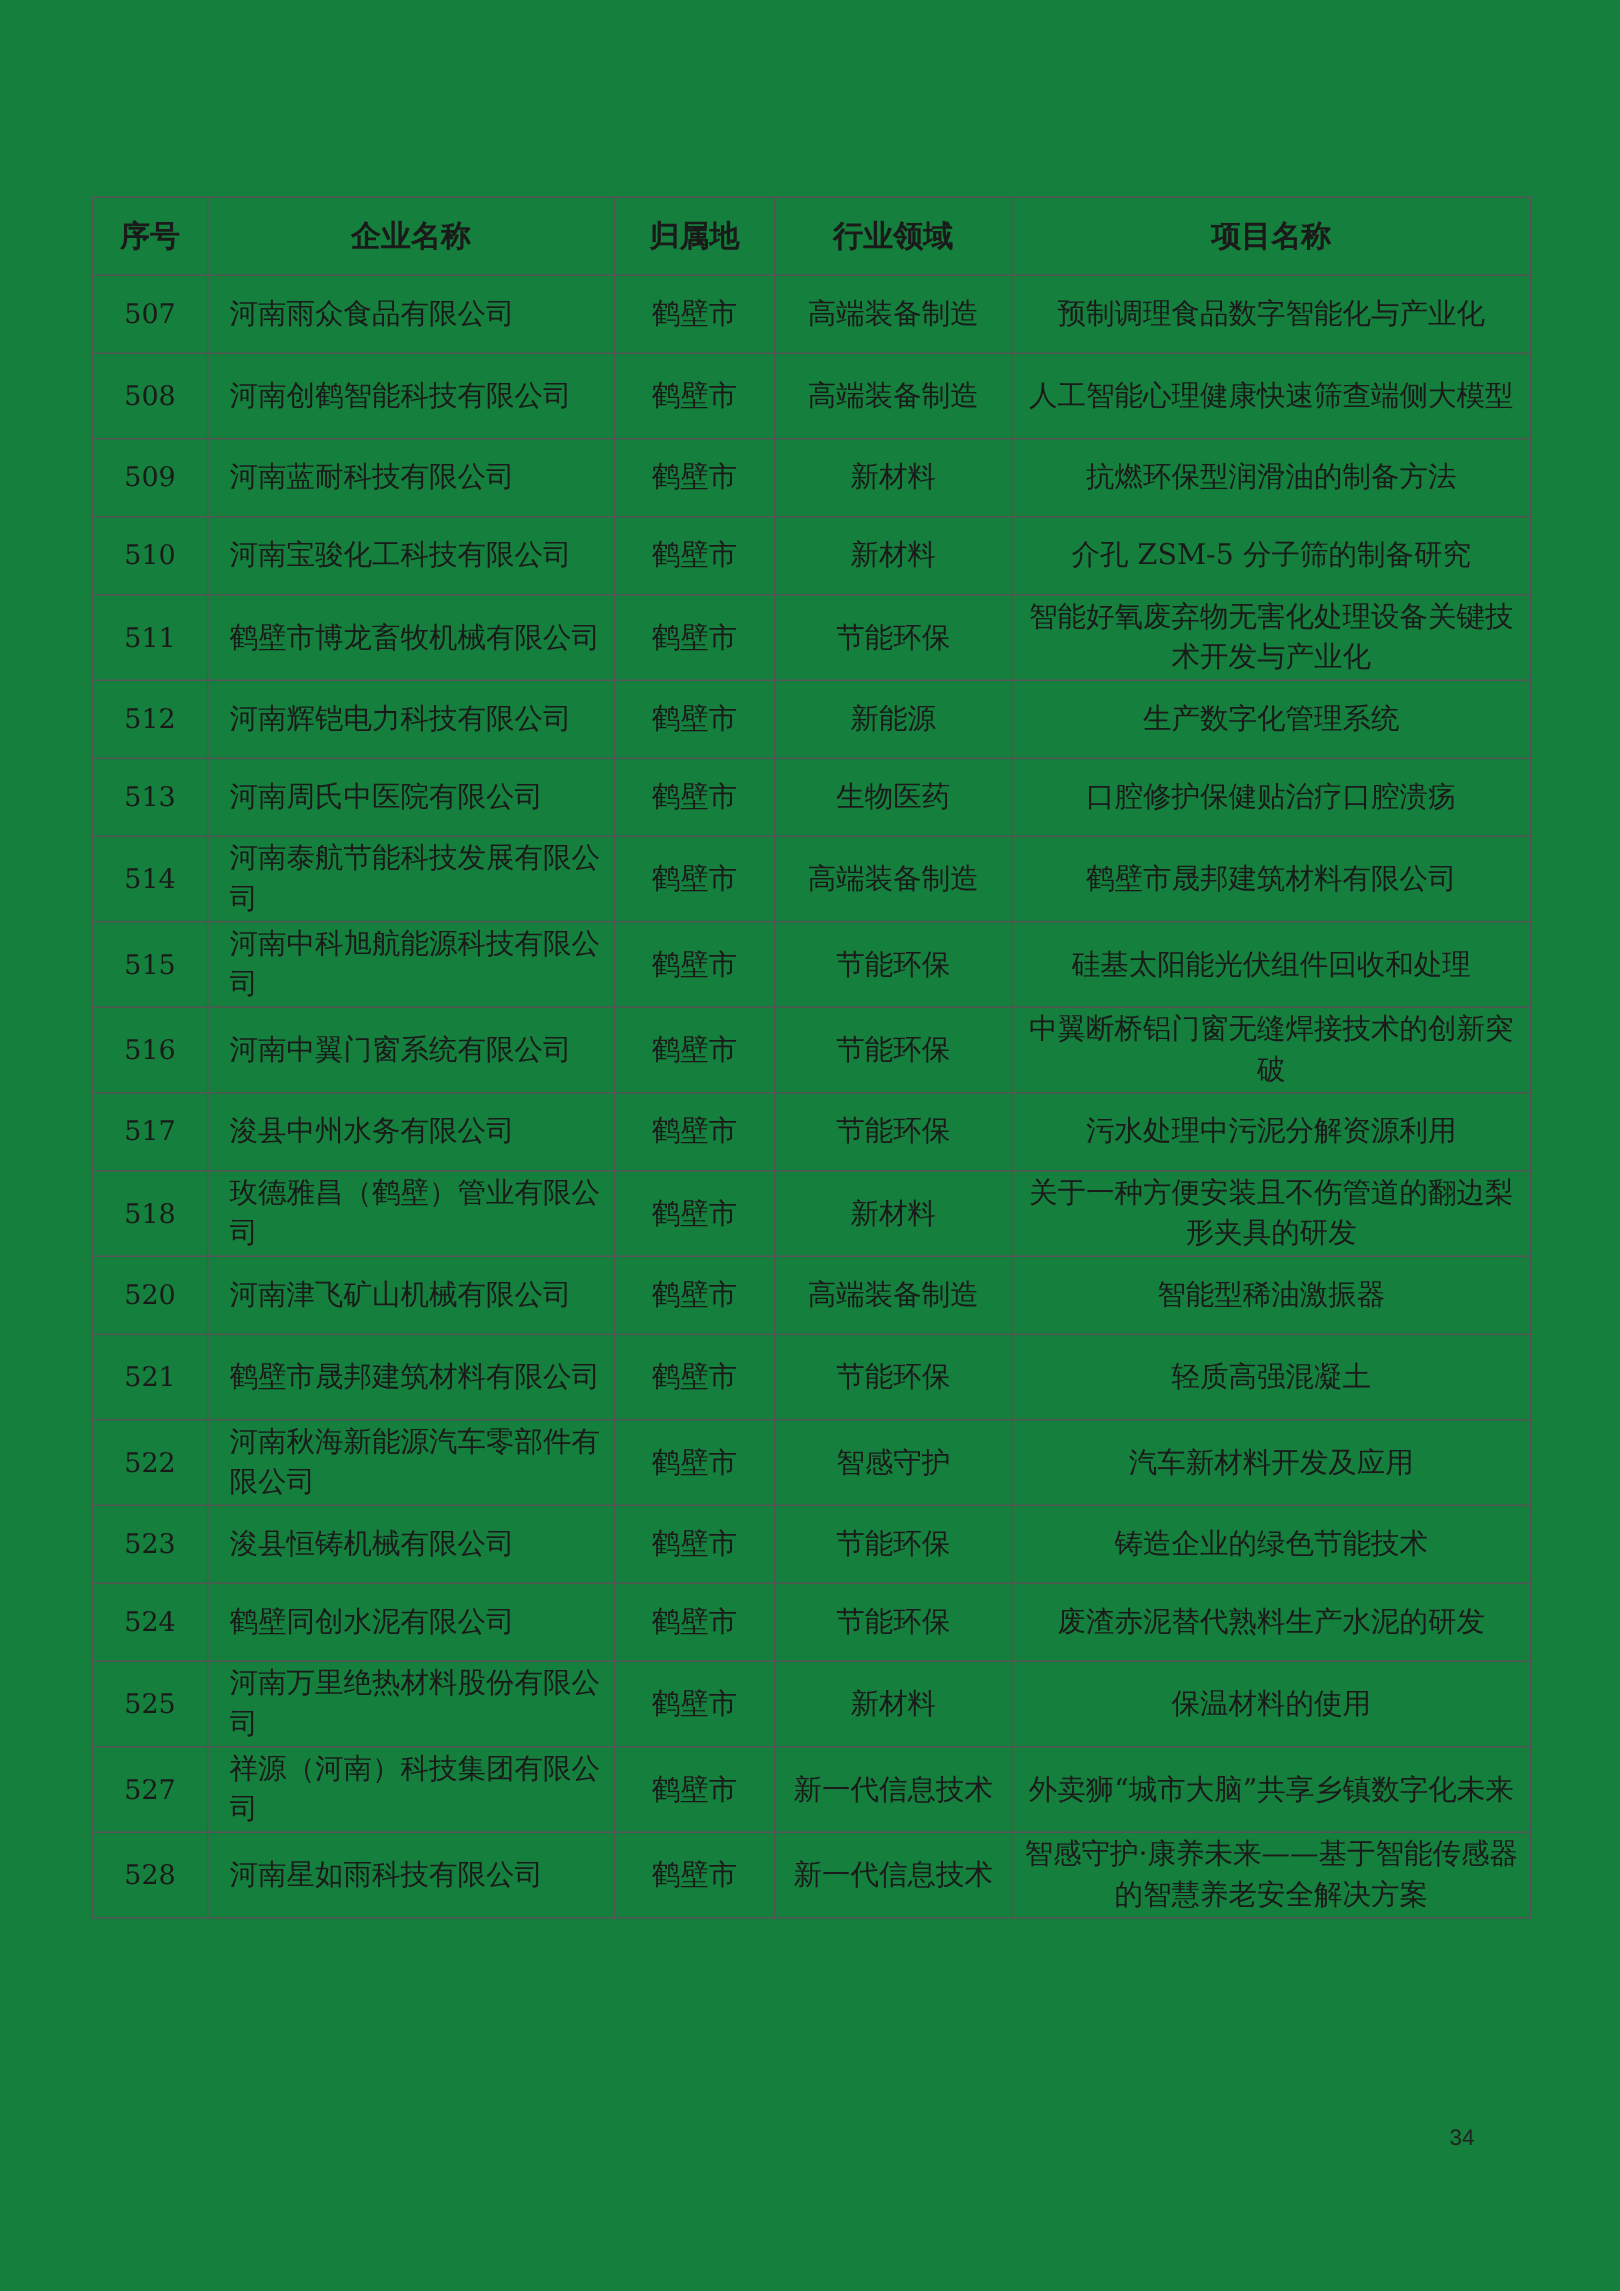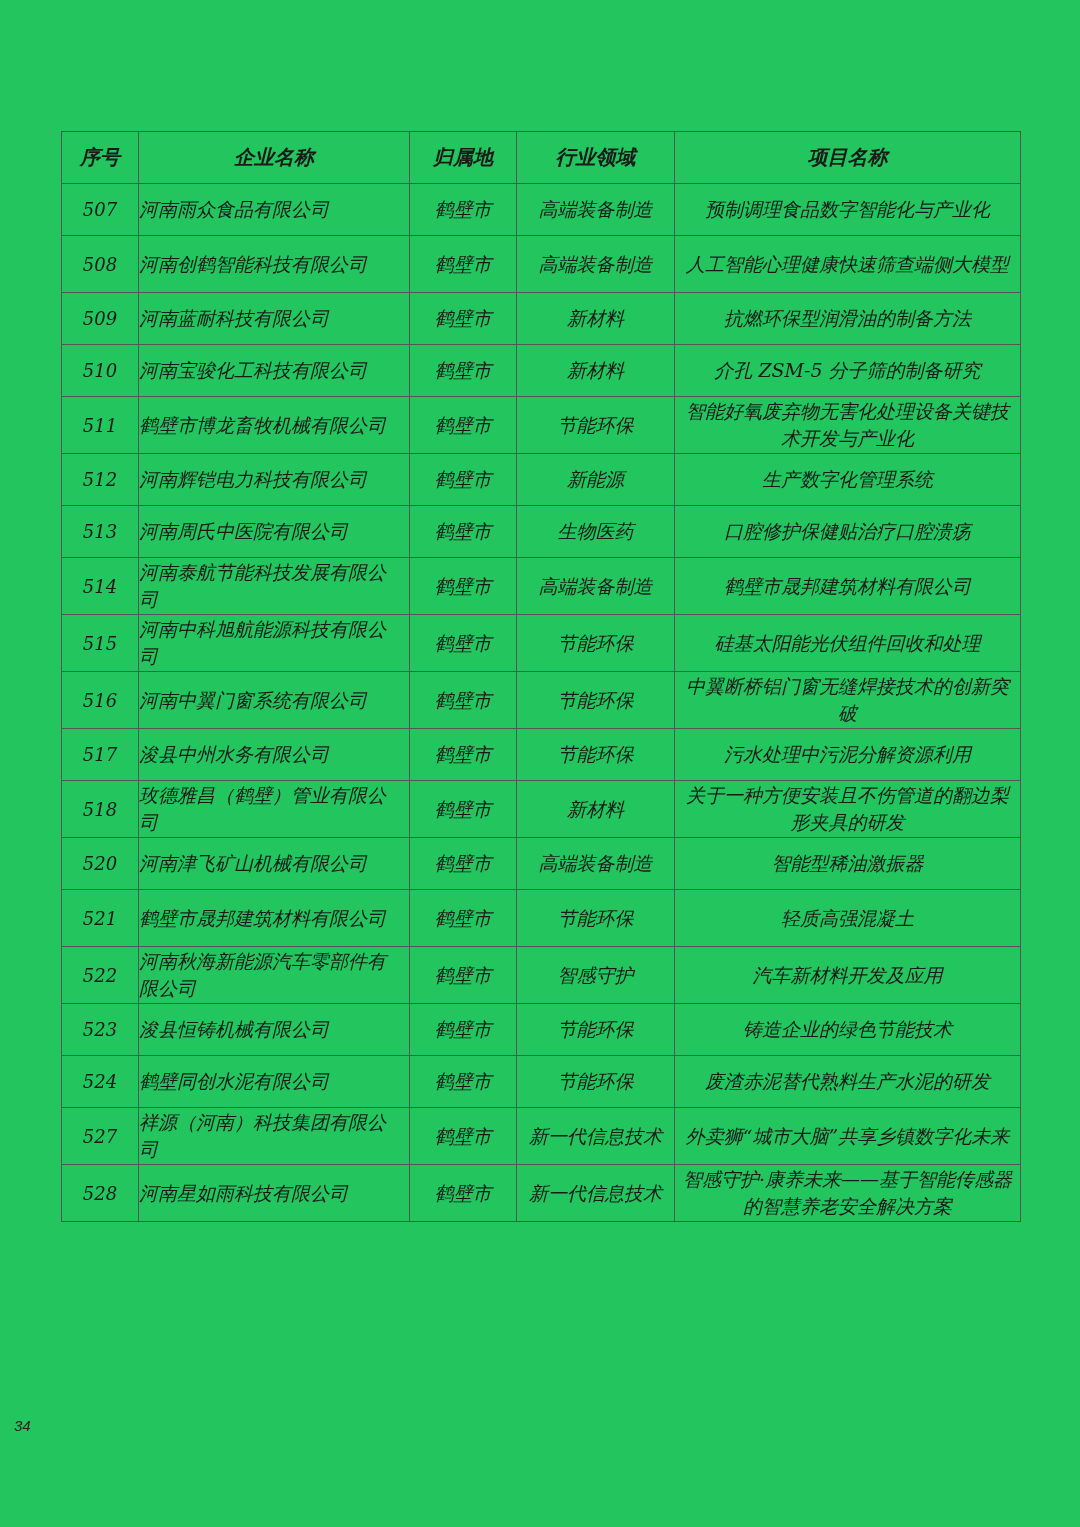--- a/index.html
+++ b/index.html
@@ -12,22 +12,21 @@
       height: 1527px;
       position: relative;
       font-family: "DejaVu Serif", "Liberation Serif", serif;
       color: #1a1a1a;
     }
     .page {
       position: absolute;
       left: 0; top: 0;
       width: 1080px;
       height: 1527px;
-      background: #22c55e;
-      font-style: italic;
+      background: #15803d;
     }
     table.list {
       position: absolute;
       left: 61px;
       top: 131px;
       width: 959px;
       border-collapse: collapse;
       table-layout: fixed;
     }
     table.list th, table.list td {
@@ -41,35 +40,35 @@
       word-break: break-all;
     }
     table.list th {
       height: 51px;
       font-family: "DejaVu Sans", "Liberation Sans", sans-serif;
       font-weight: bold;
       font-size: 20px;
     }
     table.list td.company {
       text-align: left;
-      padding-left: 0;
+      padding-left: 14px;
       padding-right: 8px;
       margin-left: 34px;
     }
     table.list td.num {
       font-size: 18px;
     }
     tr.r1 td { height: 51px; }
     tr.r2 td { height: 56px; }
     .page-number {
       position: absolute;
-      left: 14px;
+      left: 3px;
       width: 980px;
       top: 1417px;
-      text-align: left;
+      text-align: right;
       font-family: "Liberation Sans", sans-serif;
       font-size: 15px;
       color: #222;
     }
   </style>
 </head>
 <body>
 
 <div class="page">
   <table class="list">
@@ -203,20 +202,27 @@
         <td>铸造企业的绿色节能技术</td>
       </tr>
       <tr class="r1">
         <td class="num">524</td>
         <td class="company">鹤壁同创水泥有限公司</td>
         <td>鹤壁市</td>
         <td>节能环保</td>
         <td>废渣赤泥替代熟料生产水泥的研发</td>
       </tr>
       <tr class="r2">
+        <td class="num">525</td>
+        <td class="company">河南万里绝热材料股份有限公司</td>
+        <td>鹤壁市</td>
+        <td>新材料</td>
+        <td>保温材料的使用</td>
+      </tr>
+      <tr class="r2">
         <td class="num">527</td>
         <td class="company">祥源（河南）科技集团有限公司</td>
         <td>鹤壁市</td>
         <td>新一代信息技术</td>
         <td>外卖狮“城市大脑”共享乡镇数字化未来</td>
       </tr>
       <tr class="r2">
         <td class="num">528</td>
         <td class="company">河南星如雨科技有限公司</td>
         <td>鹤壁市</td>

